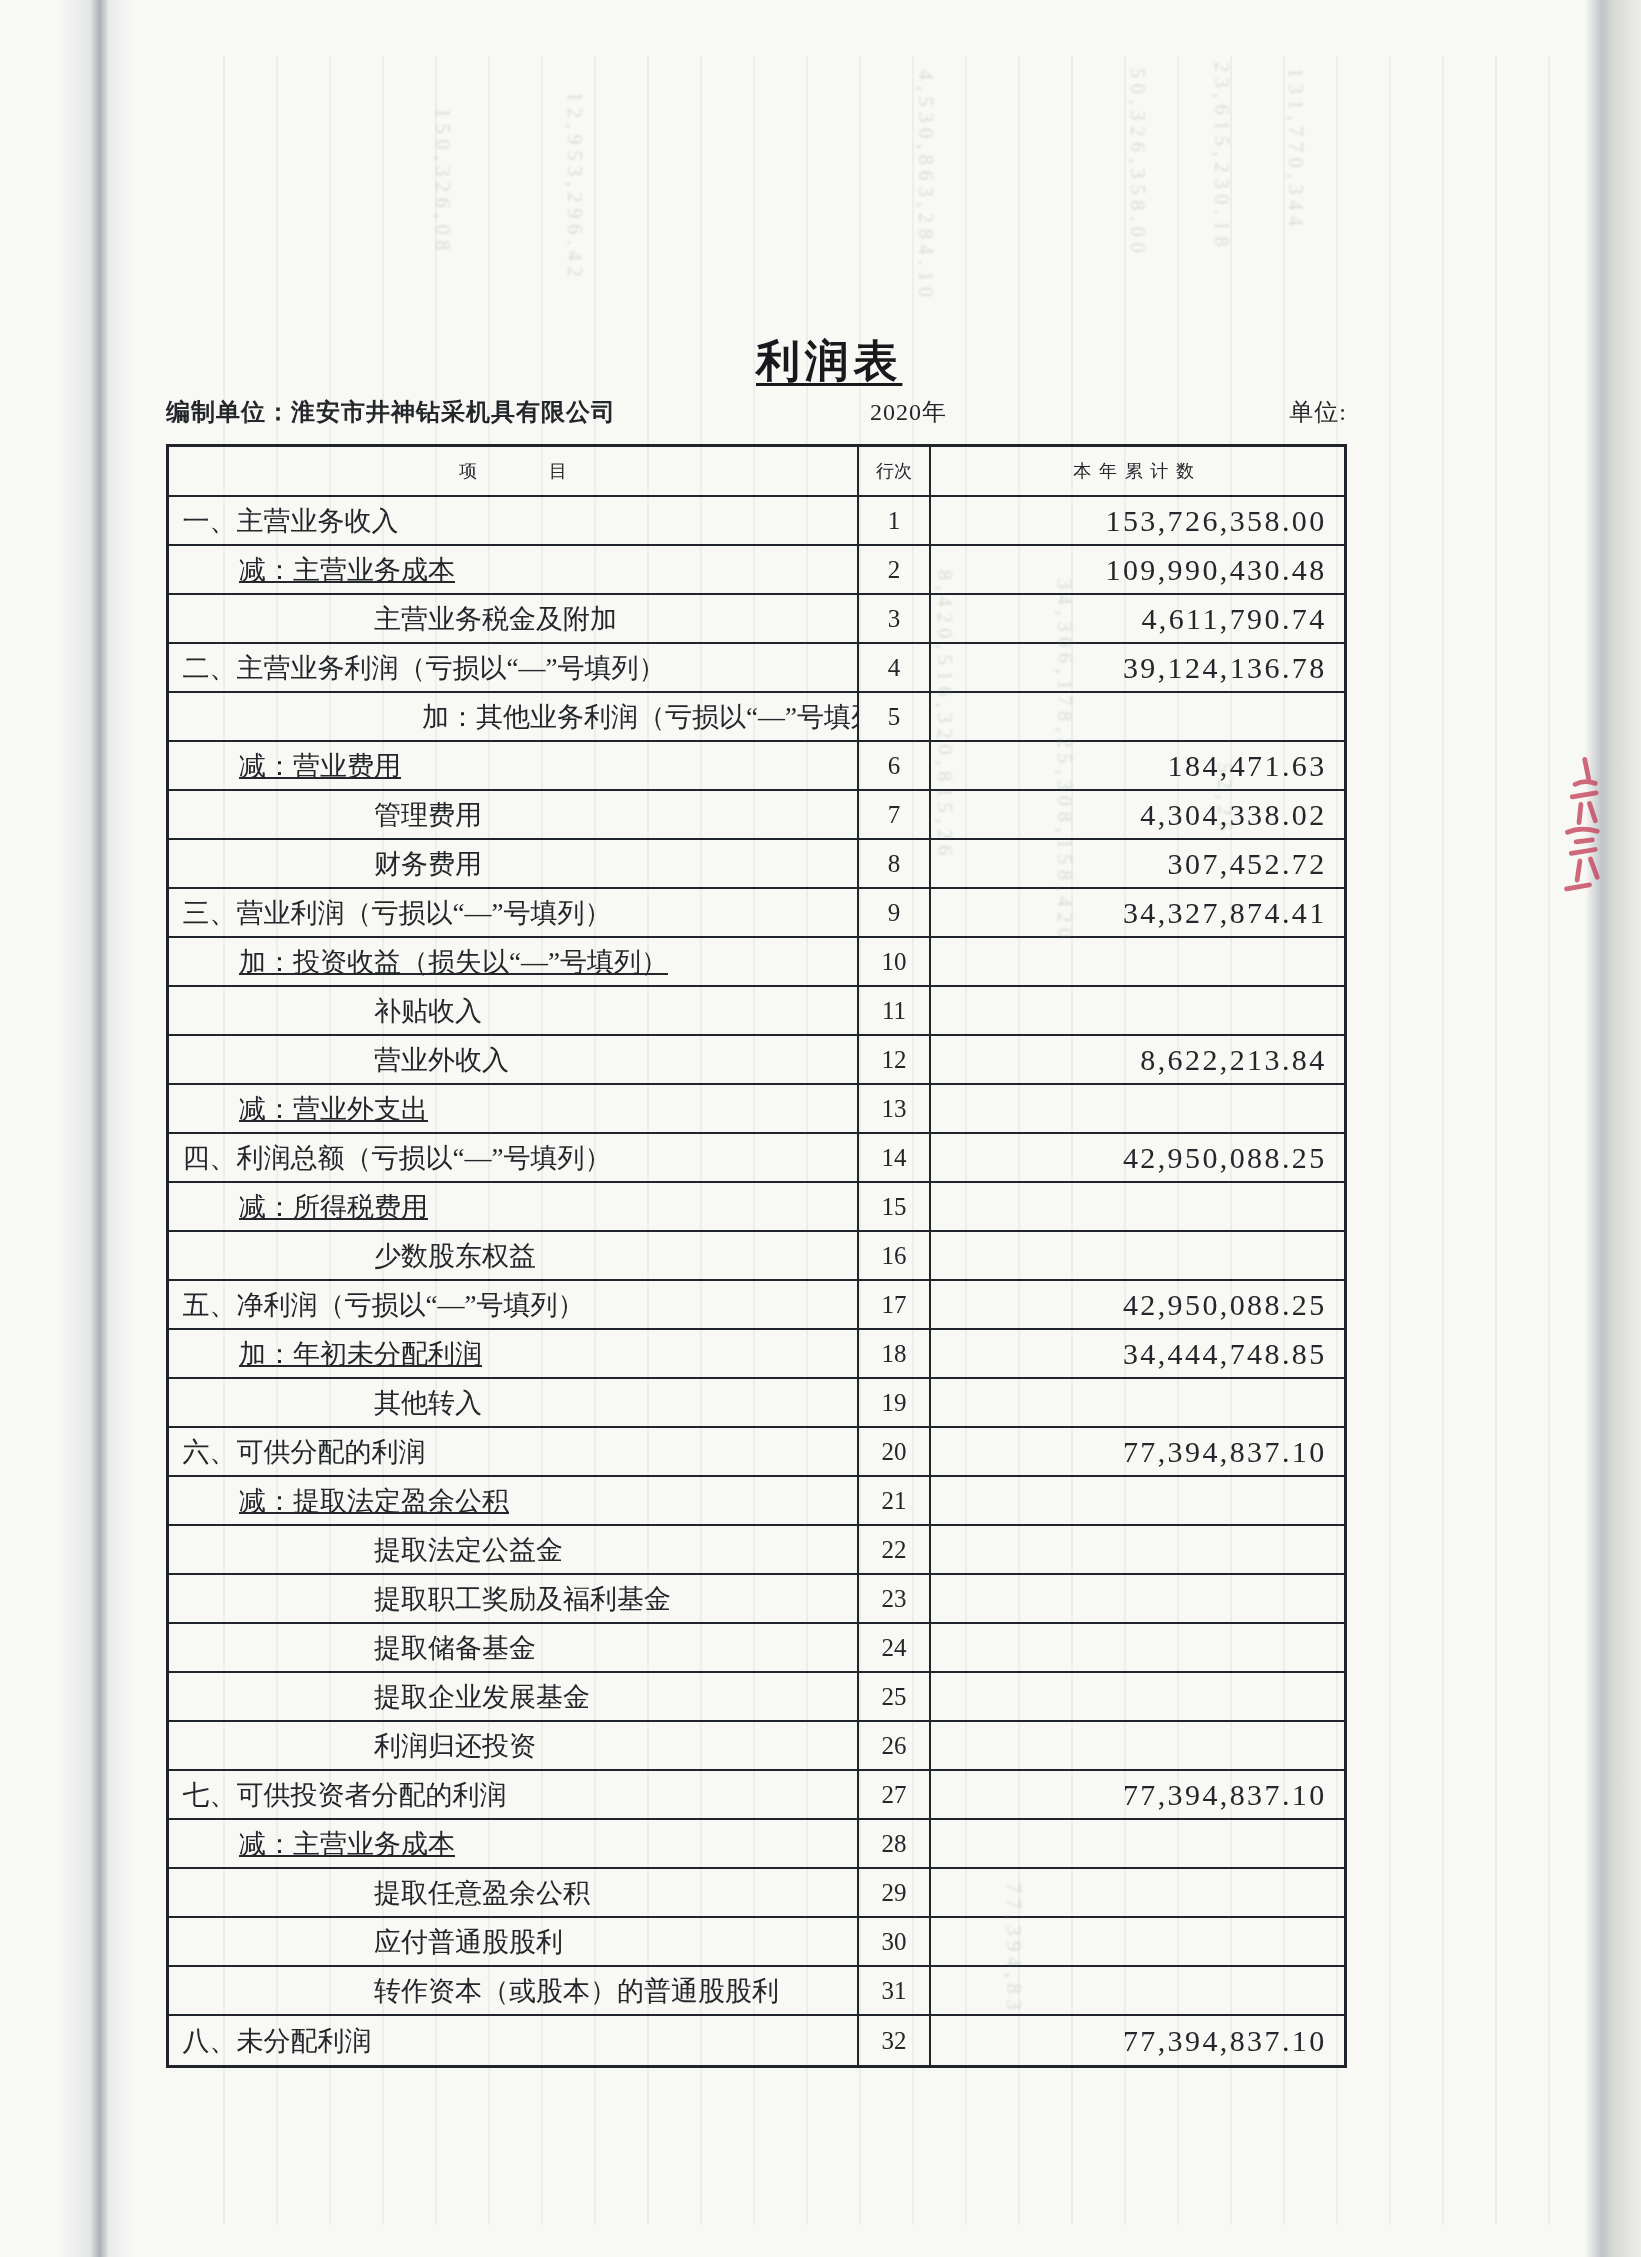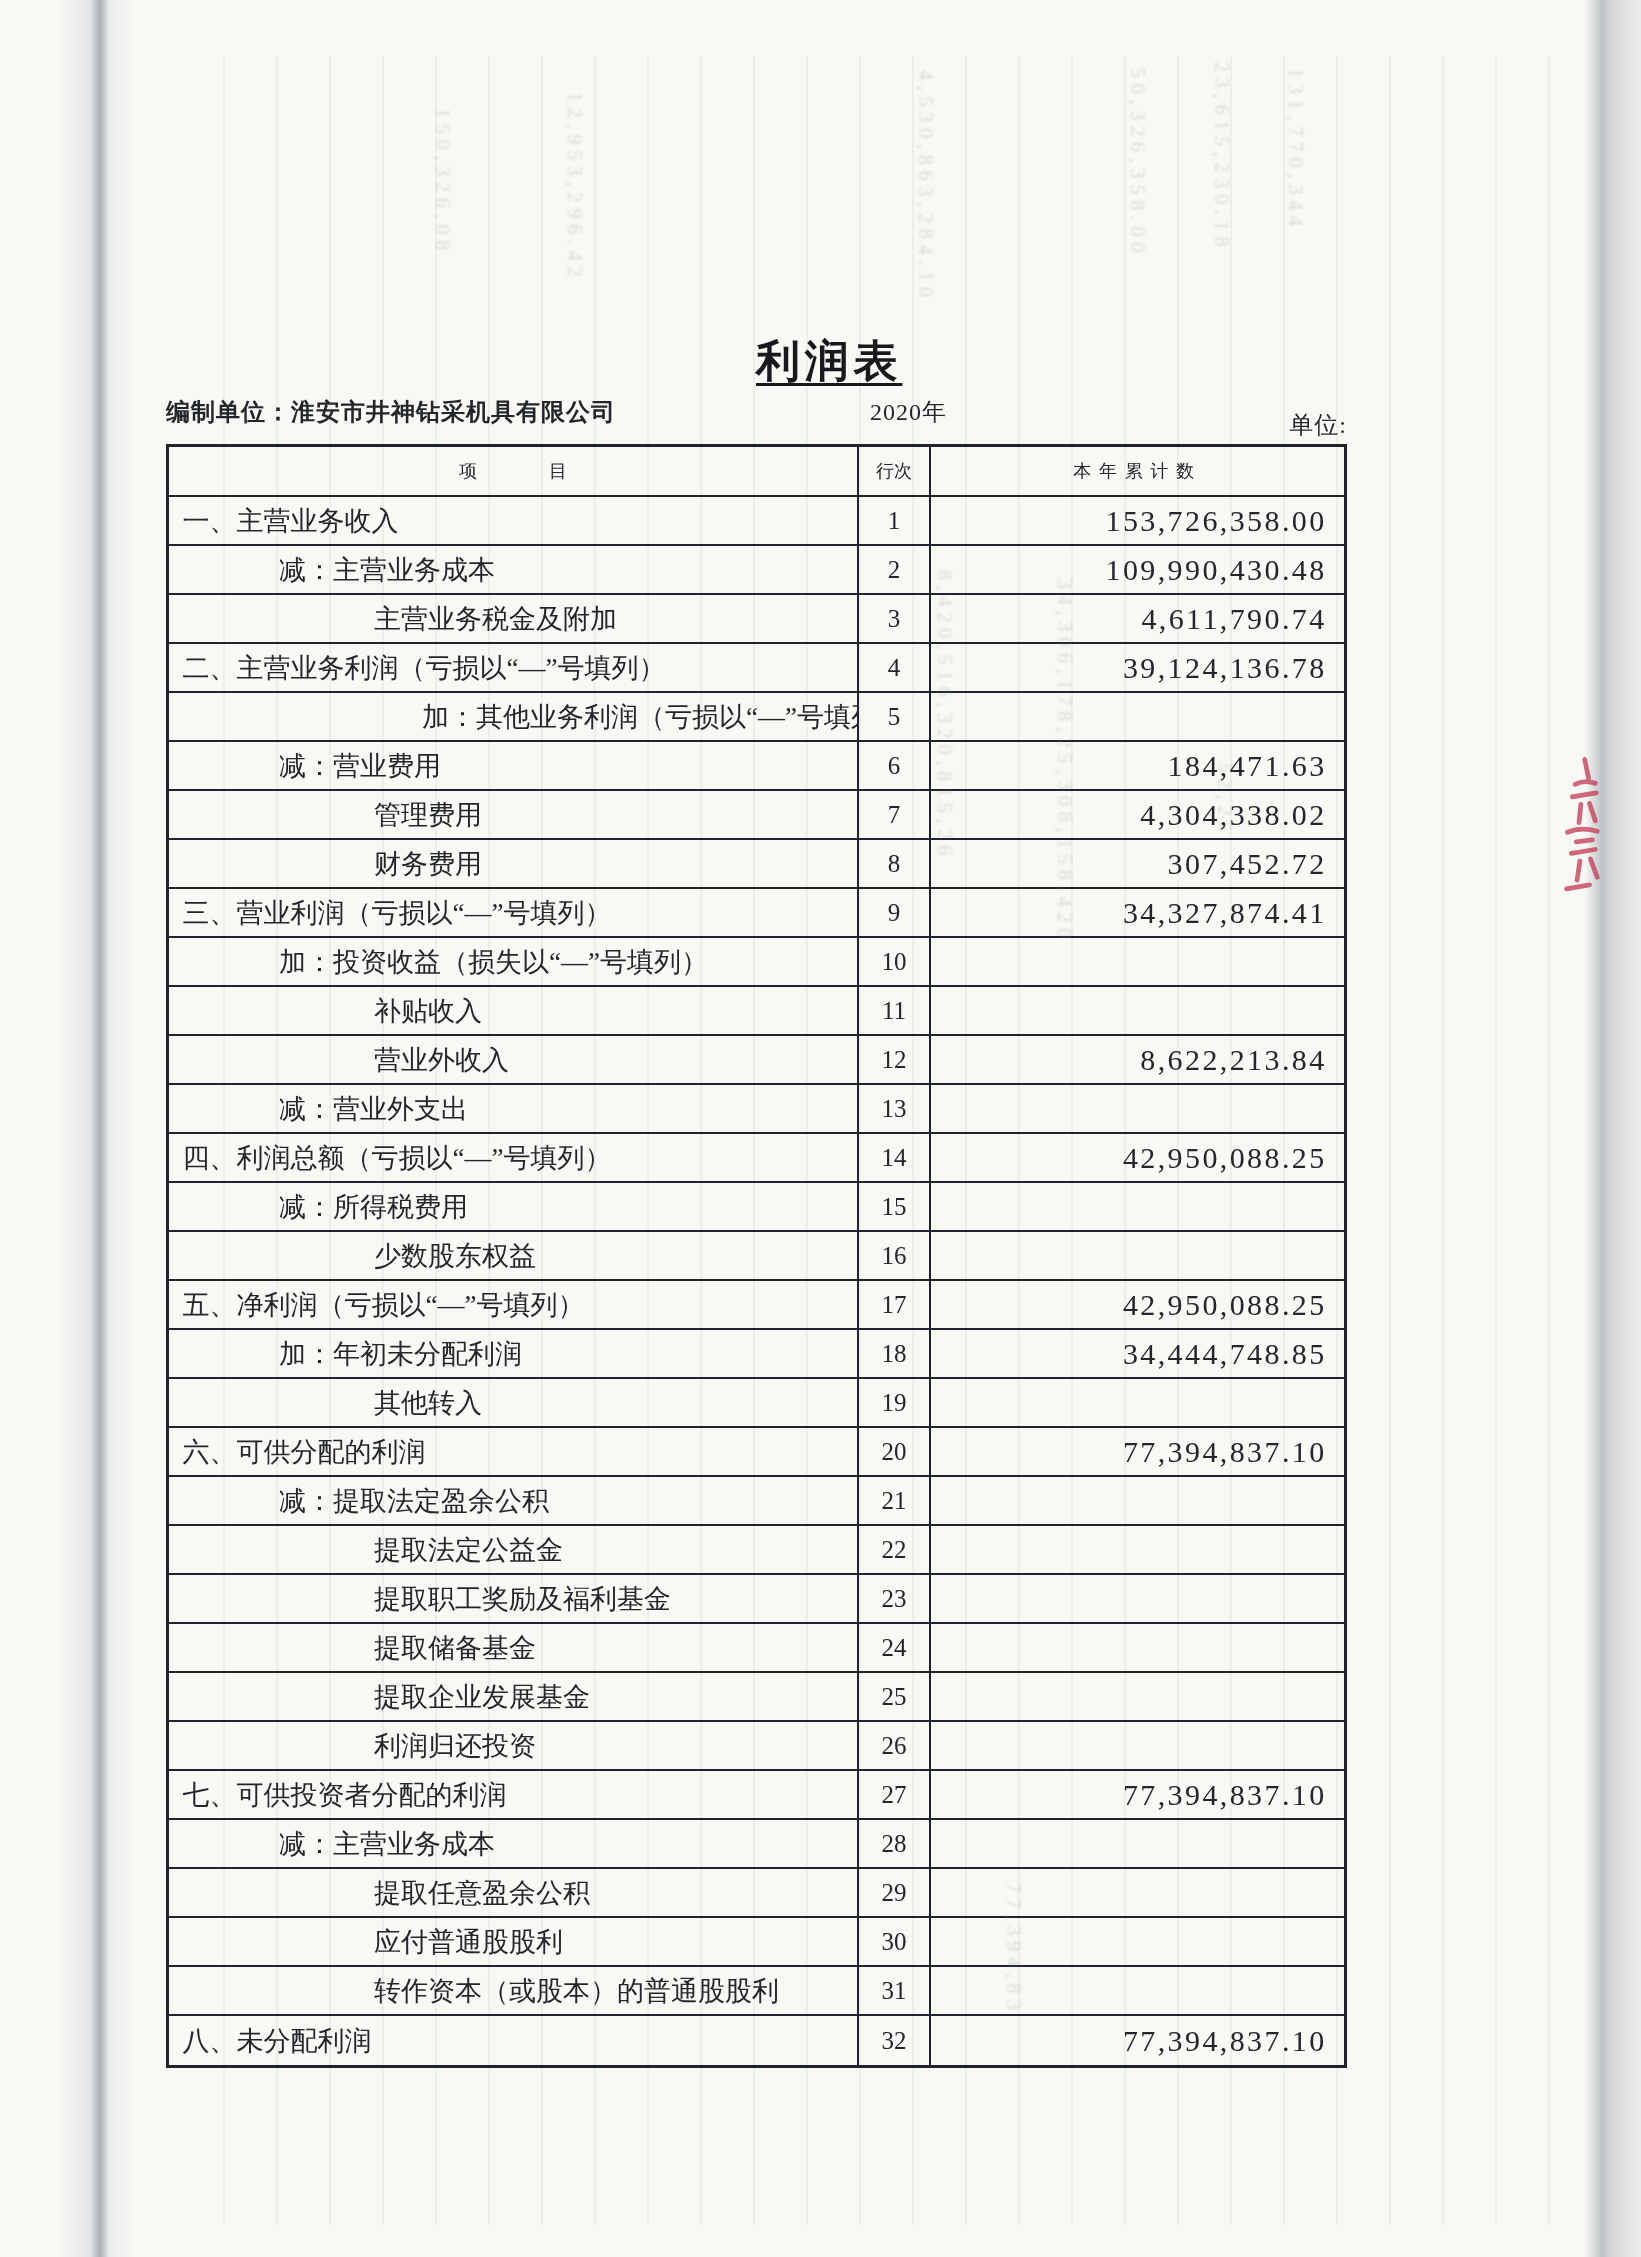--- a/index.html
+++ b/index.html
@@ -27,40 +27,40 @@
     background:linear-gradient(90deg,rgba(235,236,236,0) 0%,#bfc4c7 30%,#d9dad8 52%,#ececea 100%);
   }
   .title{
     position:absolute;left:756px;top:332px;margin:0;
     font-size:44px;font-weight:700;letter-spacing:4.8px;color:#17191c;
     text-decoration:underline;text-decoration-thickness:2.9px;text-underline-offset:6.8px;
   }
   .meta{position:absolute;left:0;top:396px;width:1346px;height:33px;font-size:24px;}
   .meta .prep{position:absolute;left:166px;top:0;font-weight:600;letter-spacing:1px;}
   .meta .year{position:absolute;left:862px;top:0;letter-spacing:1px;margin-left:8px;}
-  .meta .unit{position:absolute;left:1202px;top:13px;width:145px;text-align:right;letter-spacing:1px;}
+  .meta .unit{position:absolute;left:1202px;top:0;width:145px;text-align:right;letter-spacing:1px;}
   .tbl{
     position:absolute;left:166px;top:444px;width:1181px;
     border:3.4px solid #1f242a;box-sizing:border-box;background:transparent;
   }
   .trow{display:grid;grid-template-columns:690px 72px auto;height:49px;}
   .trow.head{height:50px;}
   .cell{
     box-sizing:border-box;border-bottom:2.9px solid #20252b;
     display:flex;align-items:center;overflow:hidden;white-space:nowrap;
     font-size:27px;color:#23262a;
   }
   .trow:last-child .cell{border-bottom:none;}
   .c-item{border-right:2.9px solid #20252b;}
   .c-line{border-right:2.9px solid #20252b;justify-content:center;font-size:25px;}
   .c-amt{justify-content:flex-end;padding-right:17.4px;font-size:30px;letter-spacing:2.4px;}
   .head .cell{justify-content:center;padding:0;font-size:18px;}
   .head .c-amt{letter-spacing:7.7px;padding-right:0;}
   .ind-0{padding-left:13.5px;}
-  .ind-1{padding-left:110px;}
+  .ind-1{padding-left:70px;text-decoration:underline;}
   .ind-2{padding-left:205px;}
   .ind-3{padding-left:253px;}
   .ghost{
     position:absolute;font-size:20px;letter-spacing:5.8px;
     color:rgba(128,148,124,0.55);opacity:.5;filter:blur(1.3px);
     transform:rotate(90deg);transform-origin:top left;white-space:nowrap;
     pointer-events:none;
   }
   .stamp{position:absolute;left:1556px;top:753px;opacity:.85;}
 </style>

